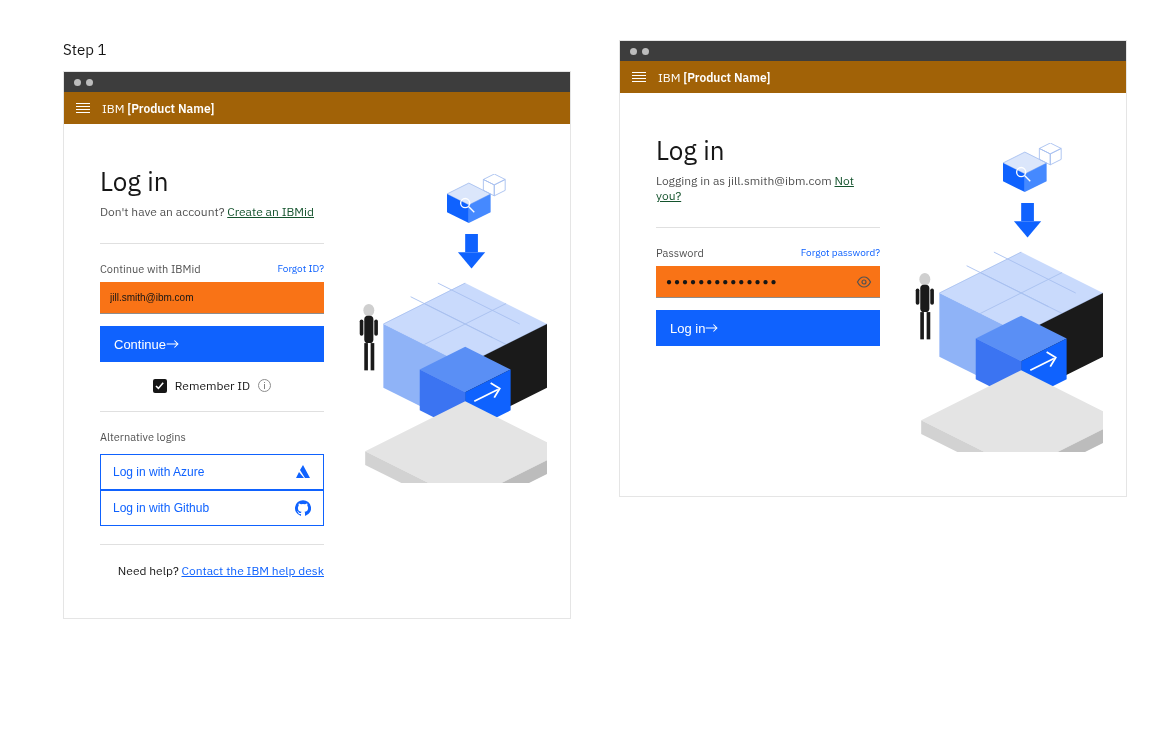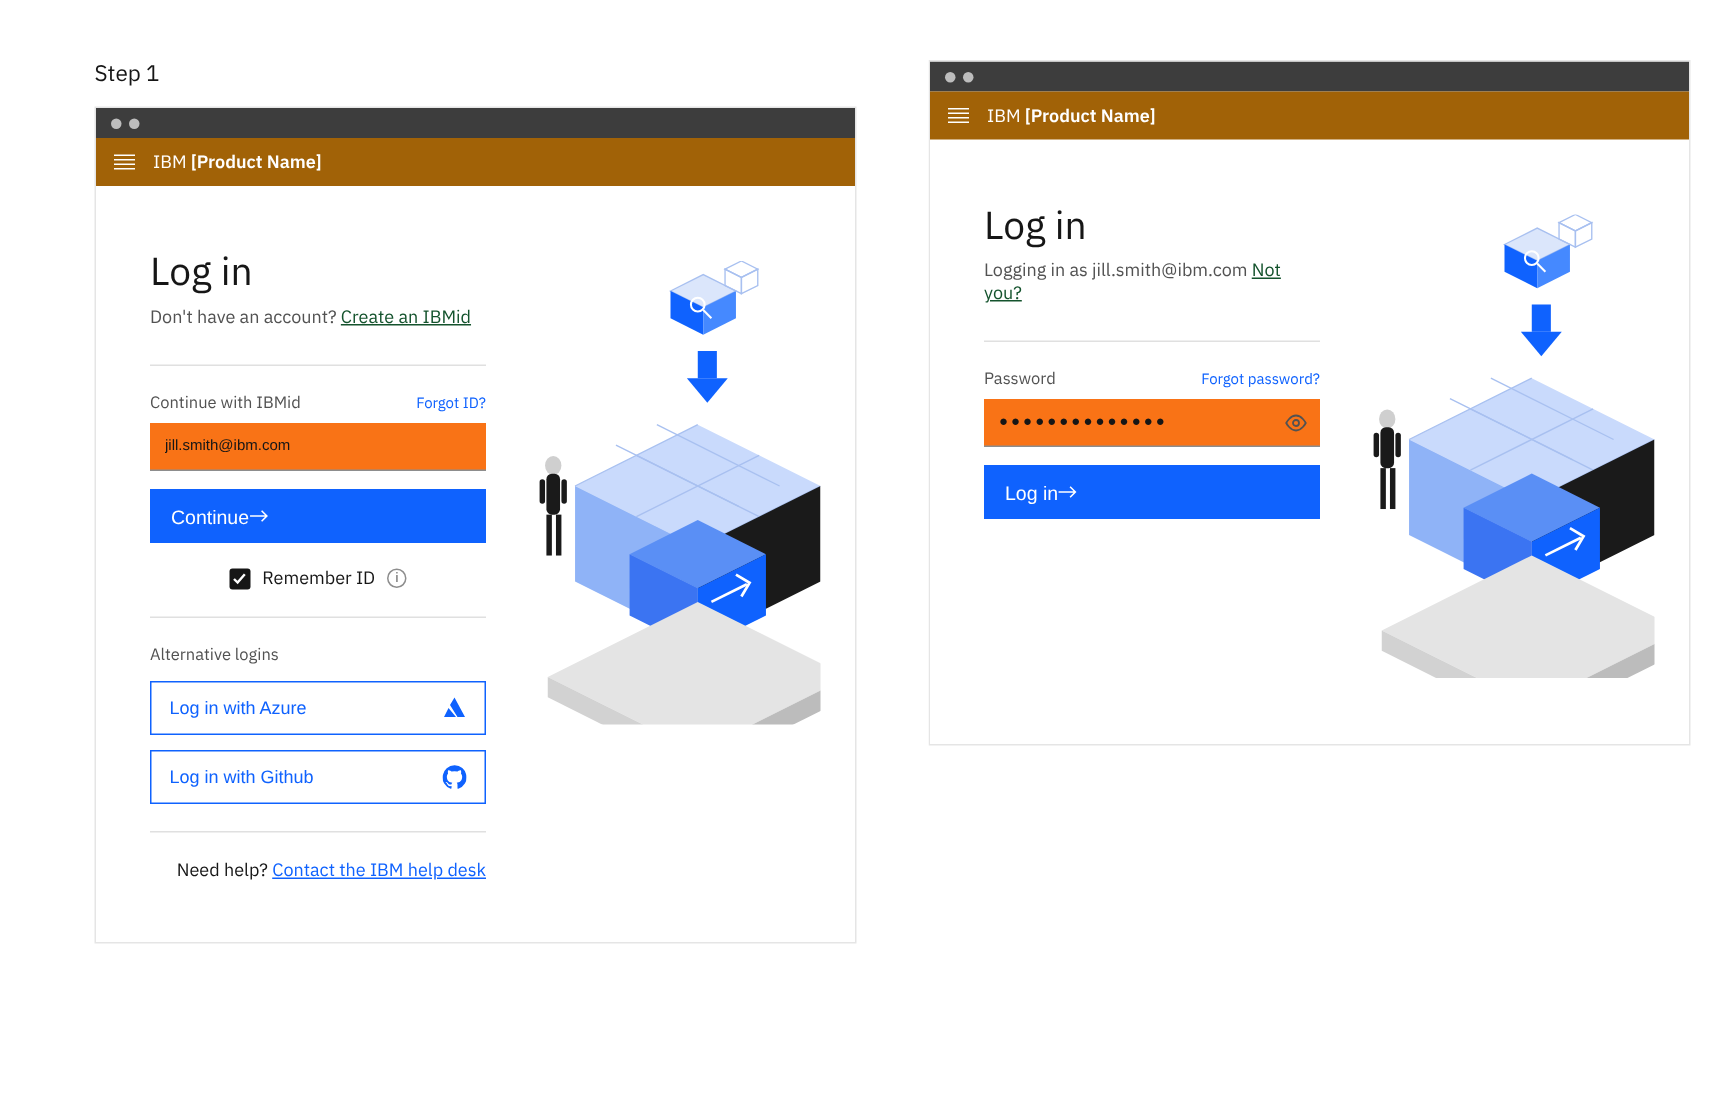--- a/index.html
+++ b/index.html
@@ -152,21 +152,20 @@
     width:13px; height:13px; border:1px solid #8d8d8d; border-radius:50%;
     display:inline-flex; align-items:center; justify-content:center;
     font-size:9px; color:#525252;
   }
 
   .alt-btn {
     width:100%; height:36px;
     border:1px solid #0f62fe; background:#fff; color:#0f62fe;
     display:flex; align-items:center; justify-content:space-between;
     padding:0 12px; font-size:12px; cursor:pointer;
-    margin-bottom:10px;
   }
   .alt-btn svg { width:16px; height:16px; }
 
   .help-line { font-size: 12px; color: #161616; text-align: right; }
   .help-line a { color:#0f62fe; text-decoration:underline; }
 
   
   .illus svg { width: 200px; height: auto; }
 
   

